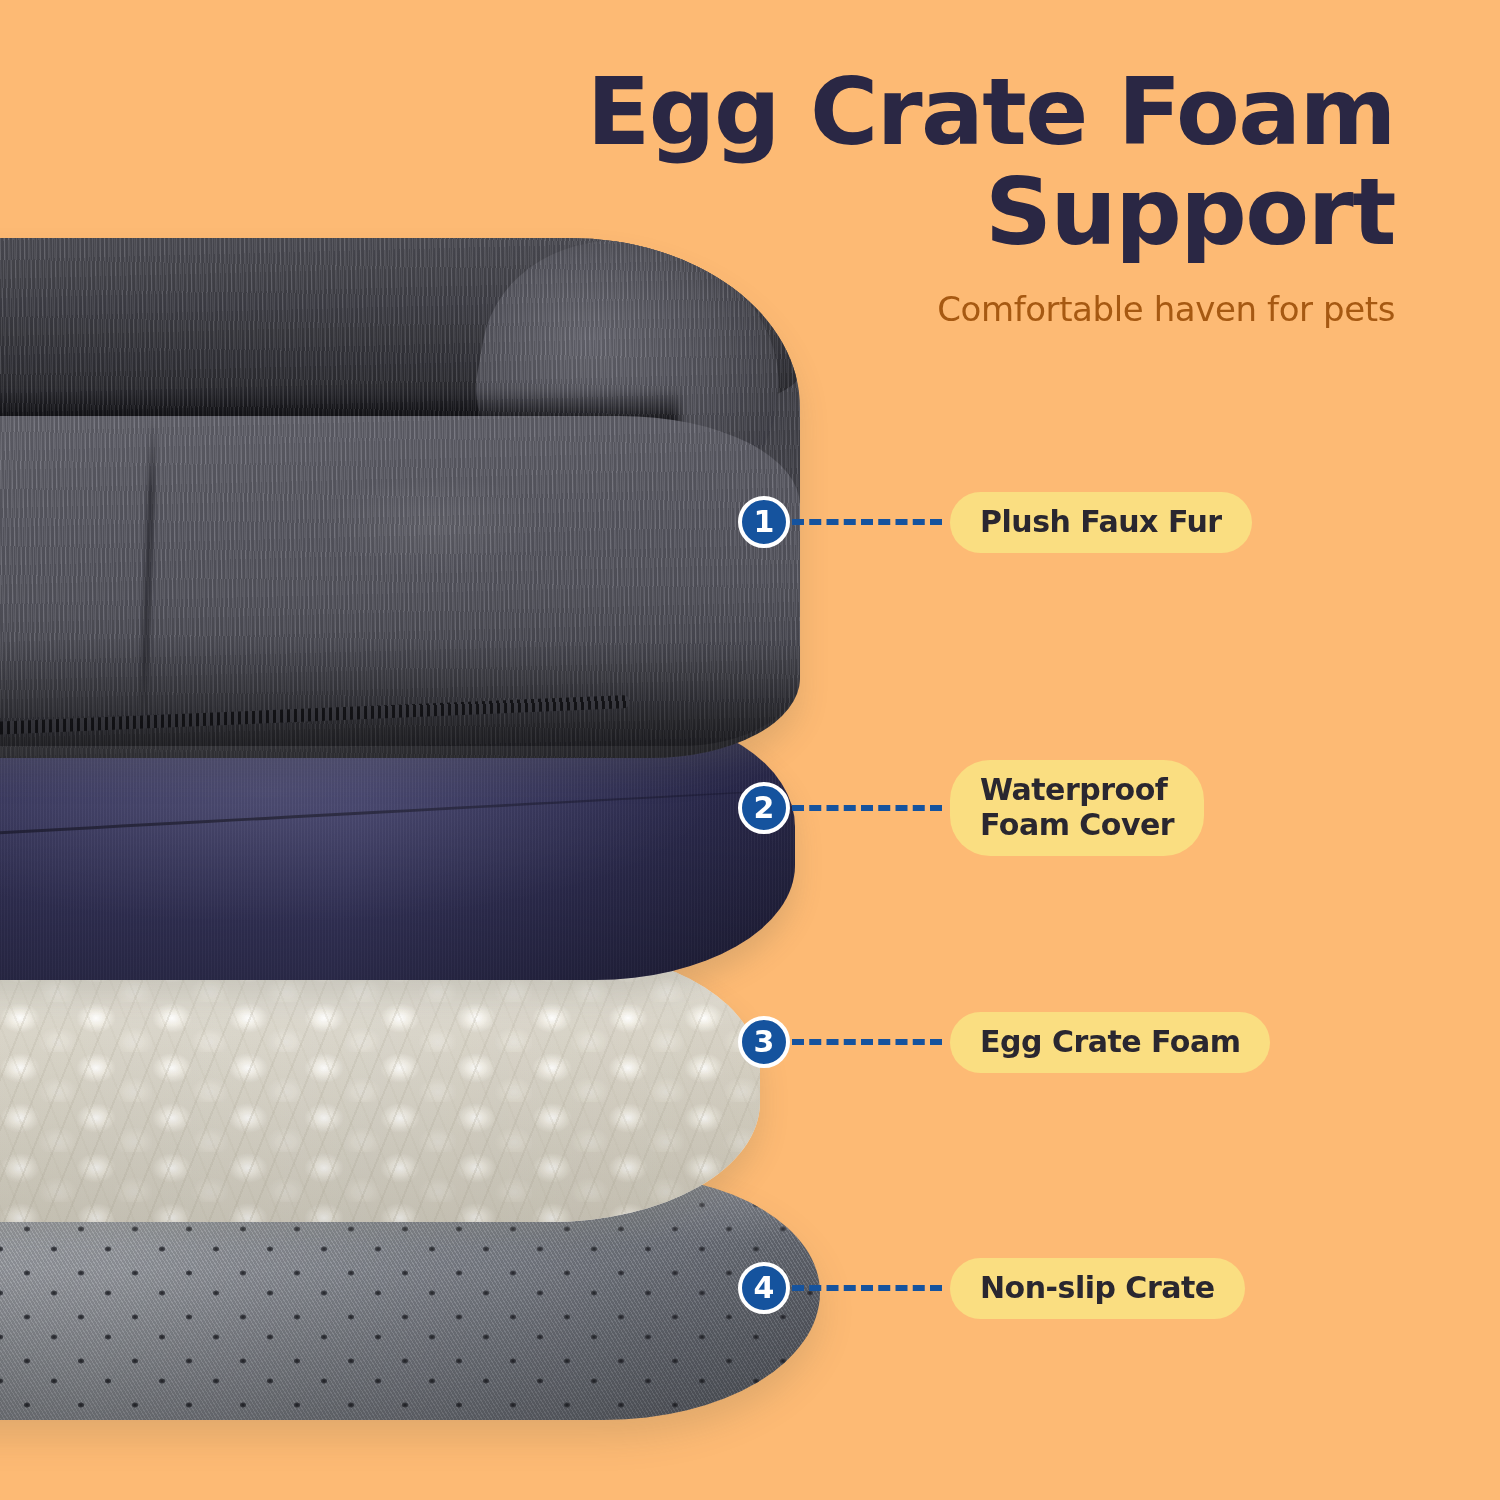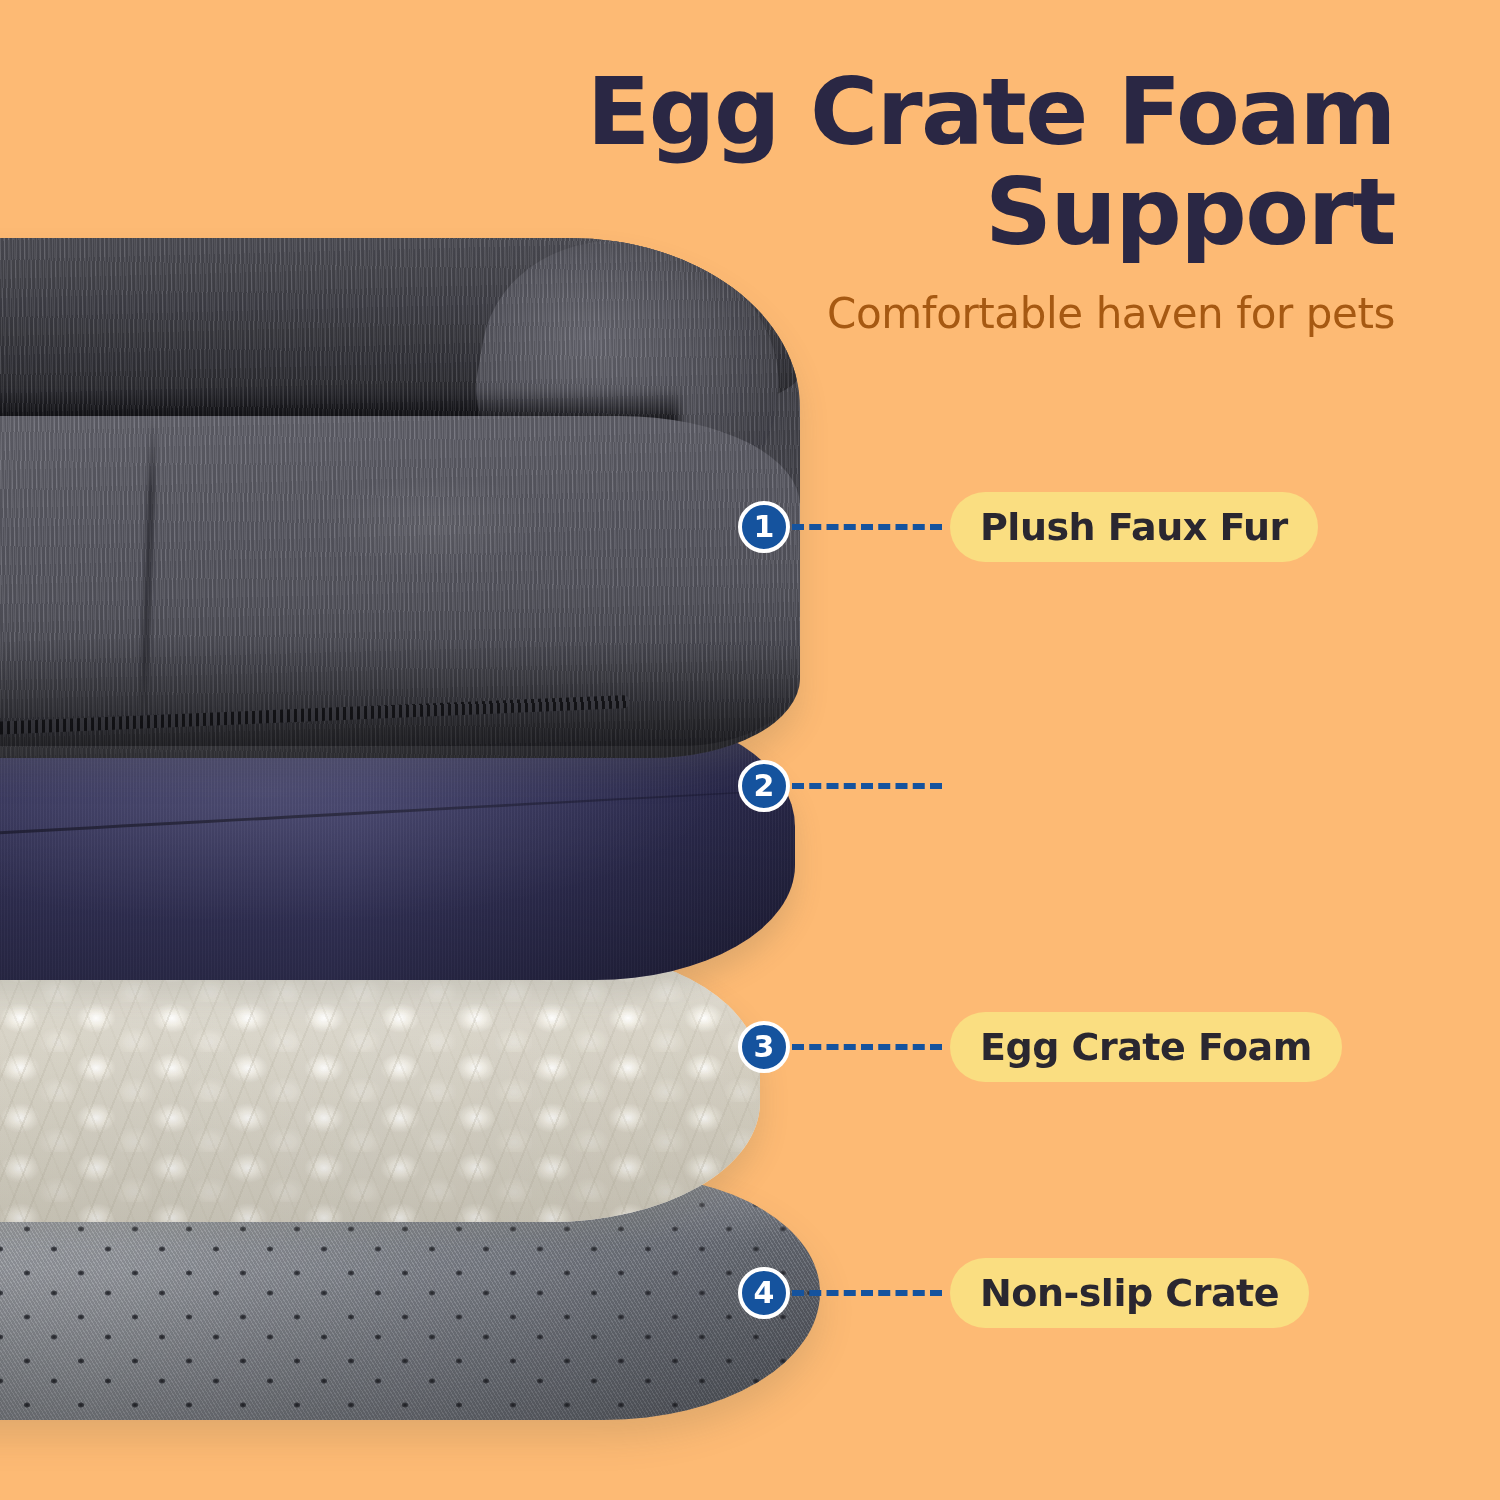--- a/index.html
+++ b/index.html
@@ -34,21 +34,21 @@
     font-size: 93px;
     line-height: 1.08;
     letter-spacing: -1.5px;
     color: #2A2744;
     margin: 0;
     white-space: pre-line;
   }
   .subtitle {
     font-family: "DejaVu Sans", sans-serif;
     font-weight: normal;
-    font-size: 42px;
+    font-size: 34px;
     line-height: 1.2;
     color: #A65912;
     margin: 26px 0 0 0;
     letter-spacing: -0.4px;
   }
 
   
   #product {
     position: absolute;
     left: 0;
@@ -258,21 +258,21 @@
     border-top: 6px dashed #15539E;
     flex: 0 0 auto;
     margin-left: 2px;
   }
   .pill {
     background: #FADE81;
     border-radius: 40px;
     padding: 13px 30px;
     font-family: "DejaVu Sans", sans-serif;
     font-weight: bold;
-    font-size: 38px;
+    font-size: 30px;
     line-height: 1.16;
     color: #2A2730;
     letter-spacing: -0.5px;
     white-space: pre-line;
     margin-left: 8px;
     flex: 0 0 auto;
   }
 
   .c1 { left: 738px; top: 492px; }
   .c1 .dash { width: 150px; }
@@ -329,20 +329,22 @@
 
   <div class="callout c1">
     <div class="badge">1</div>
     <div class="dash"></div>
     <div class="pill">Plush Faux Fur</div>
   </div>
 
   <div class="callout c2">
     <div class="badge">2</div>
     <div class="dash"></div>
+    <div class="pill">Waterproof
+Foam Cover</div>
   </div>
 
   <div class="callout c3">
     <div class="badge">3</div>
     <div class="dash"></div>
     <div class="pill">Egg Crate Foam</div>
   </div>
 
   <div class="callout c4">
     <div class="badge">4</div>

